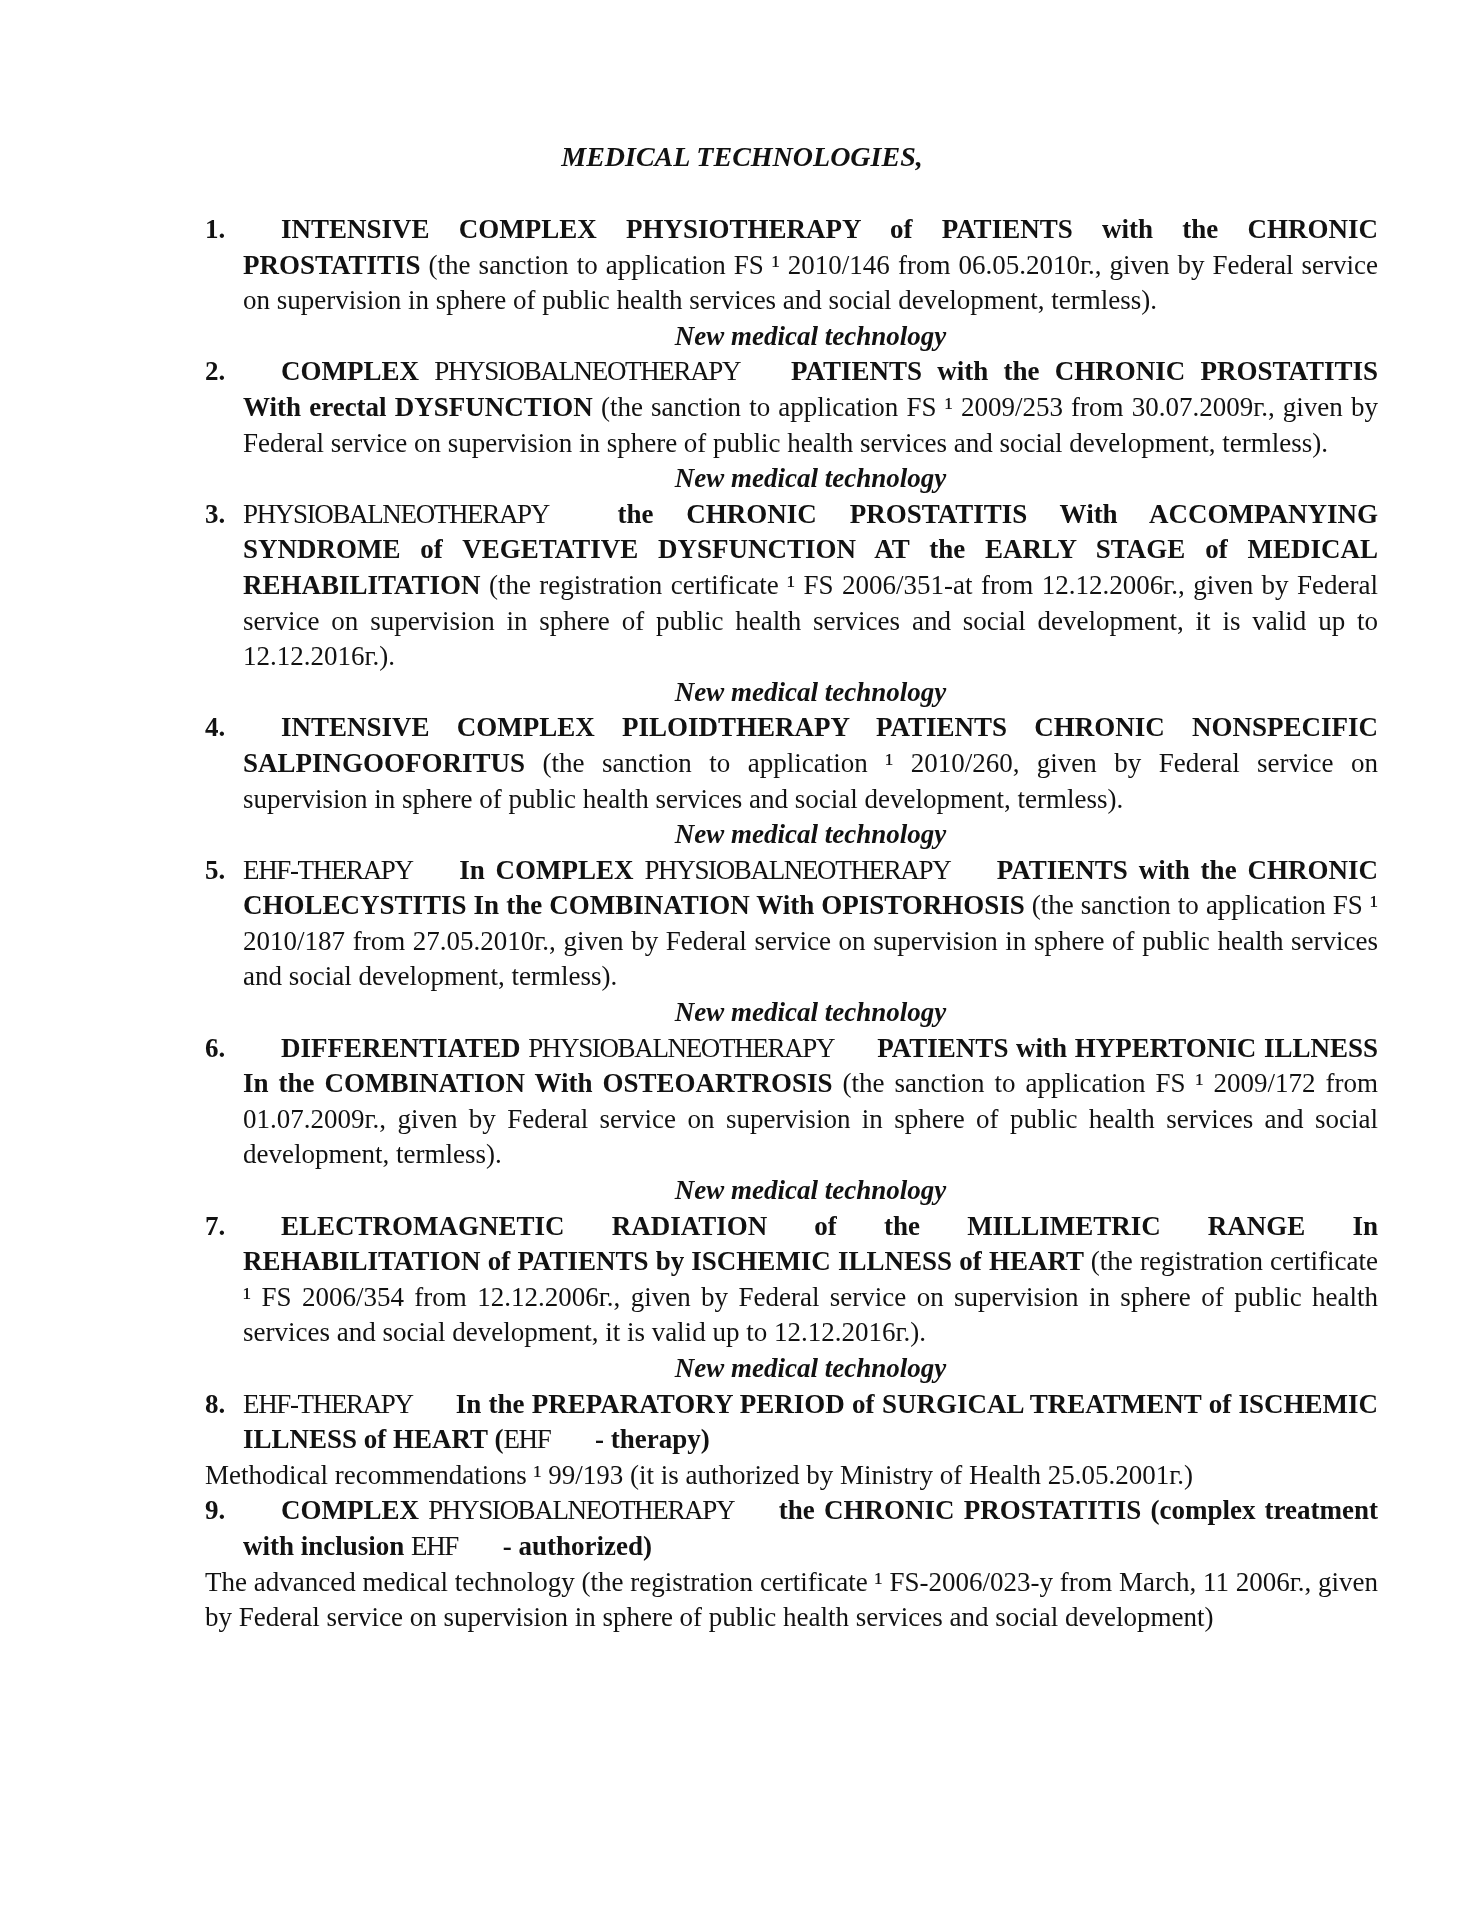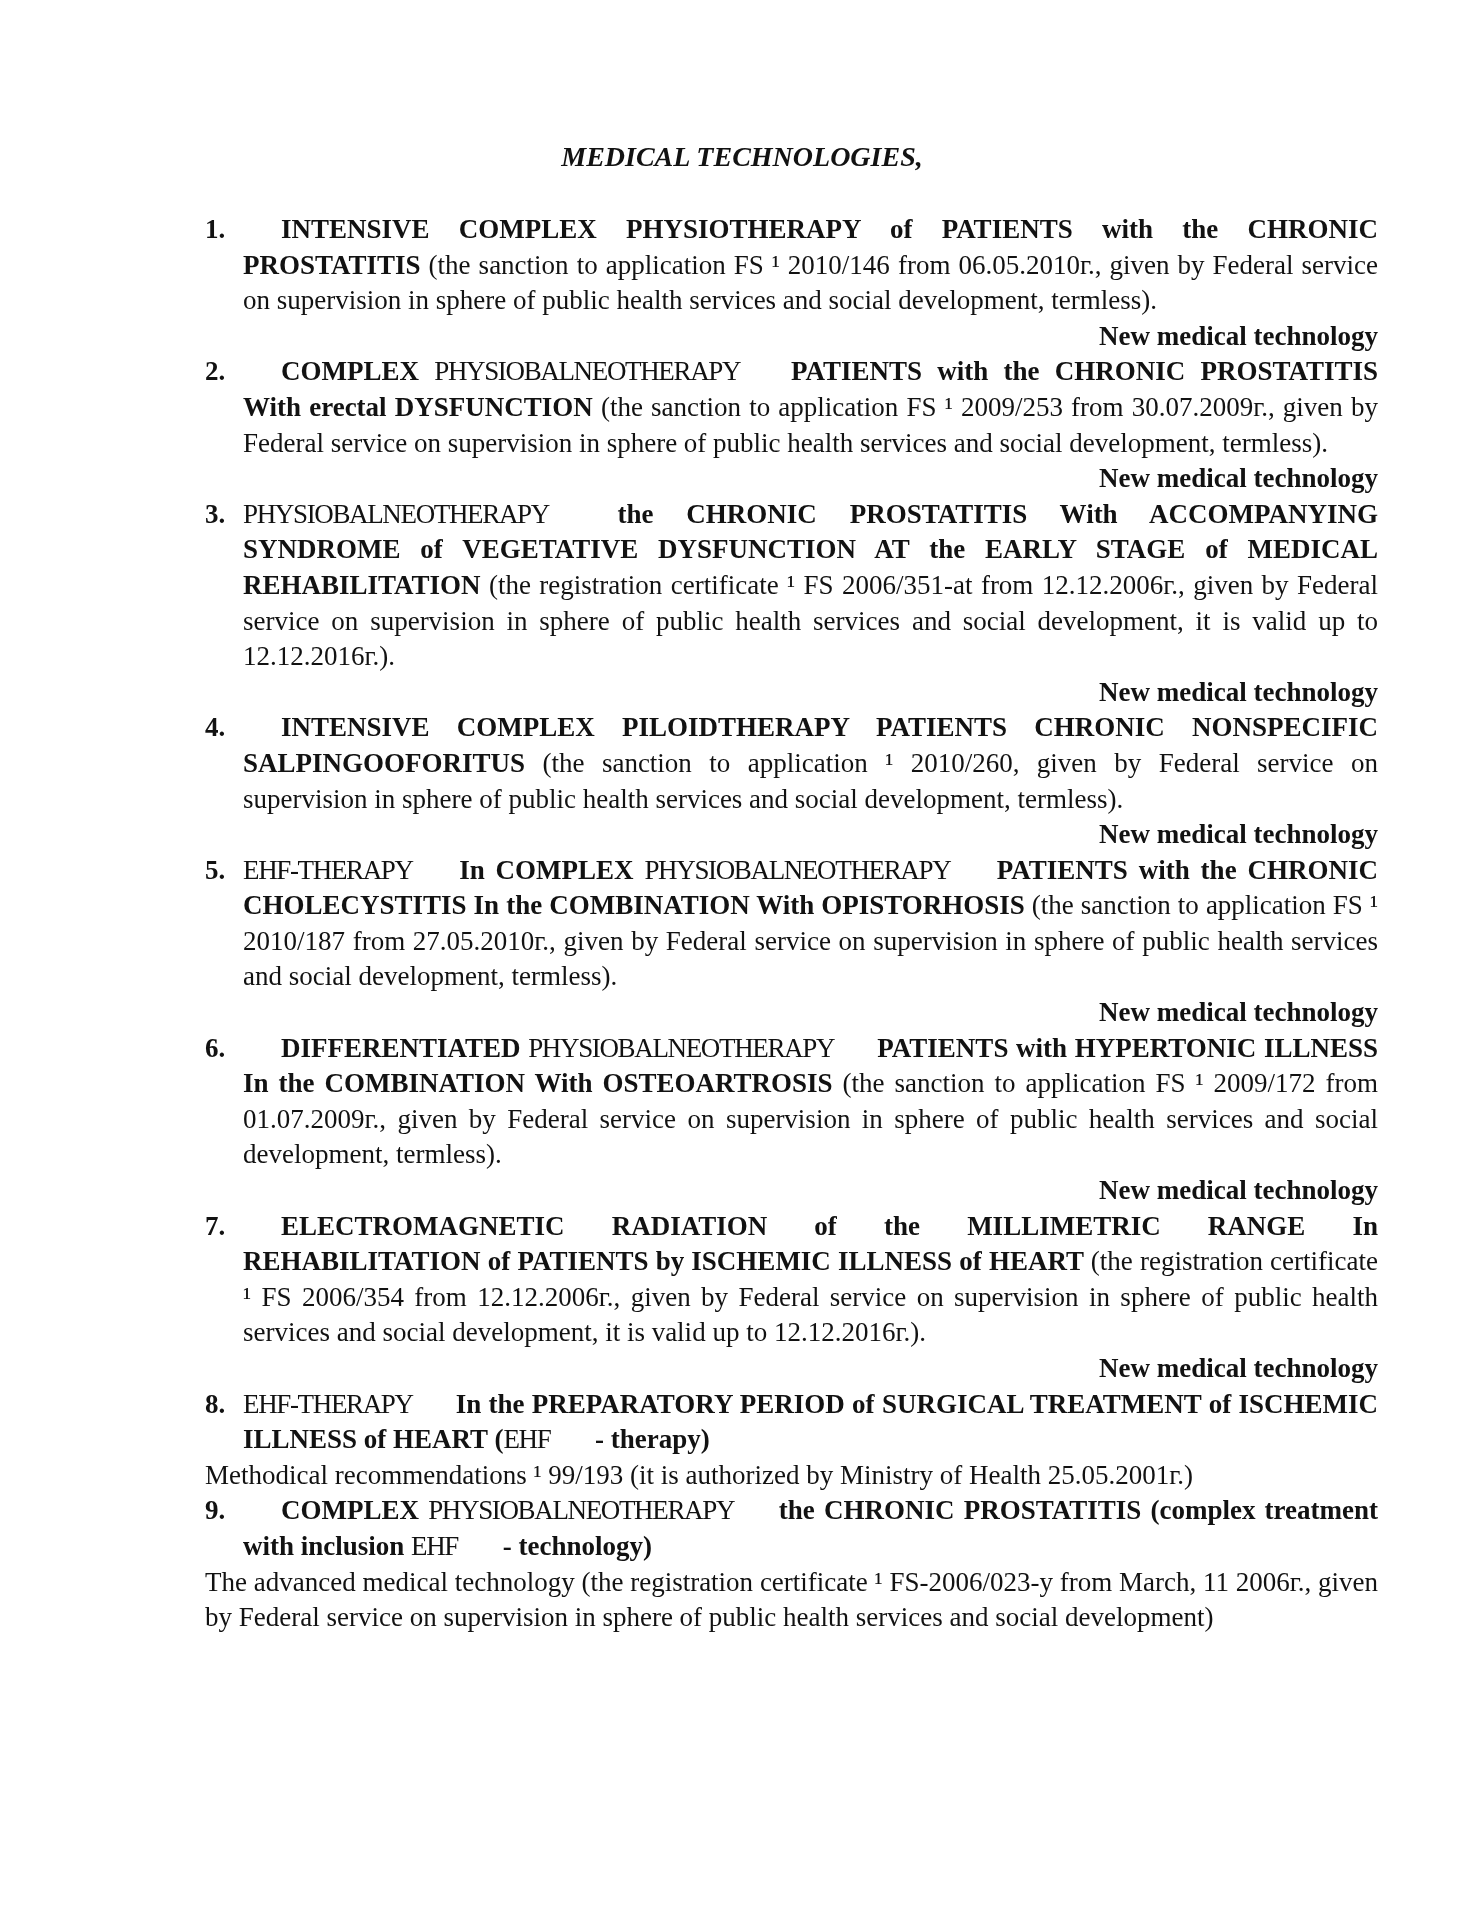--- a/index.html
+++ b/index.html
@@ -40,21 +40,22 @@
     top: 0;
     font-weight: bold;
   }
   
   .item.tab .item-body { text-indent: 40px; }
   .seg-b { font-weight: bold; margin-left: 38px; }
   .seg-r { font-weight: normal; }
   .seg-c { font-weight: normal; letter-spacing: -0.05em; } 
   .note {
     font-weight: bold;
-    text-align: right;
+    font-style: italic;
+    text-align: center;
   }
   .after { text-align: justify; }
 </style>
 </head>
 <body>
 
 <div class="page">
   <div class="header">
     <div class="doc-title">MEDICAL TECHNOLOGIES,</div>
   </div>
@@ -94,17 +95,17 @@
         <div class="item-body"><span class="seg-b">ELECTROMAGNETIC RADIATION of the MILLIMETRIC RANGE In REHABILITATION of PATIENTS by ISCHEMIC ILLNESS of HEART </span><span class="seg-r">(the registration certificate ¹ FS 2006/354 from 12.12.2006г., given by Federal service on supervision in sphere of public health services and social development, it is valid up to 12.12.2016г.).</span></div>
         <div class="note">New medical technology</div>
       </div>
       <div class="item">
         <span class="num">8.</span>
         <div class="item-body"><span class="seg-c">EHF-THERAPY </span><span class="seg-b">In the PREPARATORY PERIOD of SURGICAL TREATMENT of ISCHEMIC ILLNESS of HEART (</span><span class="seg-c">EHF</span><span class="seg-b"> - therapy)</span></div>
       </div>
       <div class="after">Methodical recommendations ¹ 99/193 (it is authorized by Ministry of Health 25.05.2001г.)</div>
       <div class="item">
         <span class="num">9.</span>
-        <div class="item-body"><span class="seg-b">COMPLEX </span><span class="seg-c">PHYSIOBALNEOTHERAPY </span><span class="seg-b">the CHRONIC PROSTATITIS (complex treatment with inclusion </span><span class="seg-c">EHF</span><span class="seg-b"> - technology)</span></div>
+        <div class="item-body"><span class="seg-b">COMPLEX </span><span class="seg-c">PHYSIOBALNEOTHERAPY </span><span class="seg-b">the CHRONIC PROSTATITIS (complex treatment with inclusion </span><span class="seg-c">EHF</span><span class="seg-b"> - authorized)</span></div>
       </div>
       <div class="after">The advanced medical technology (the registration certificate ¹ FS-2006/023-y from March, 11 2006г., given by Federal service on supervision in sphere of public health services and social development)</div>
     </div>
 </div>
 
 </body></html>

